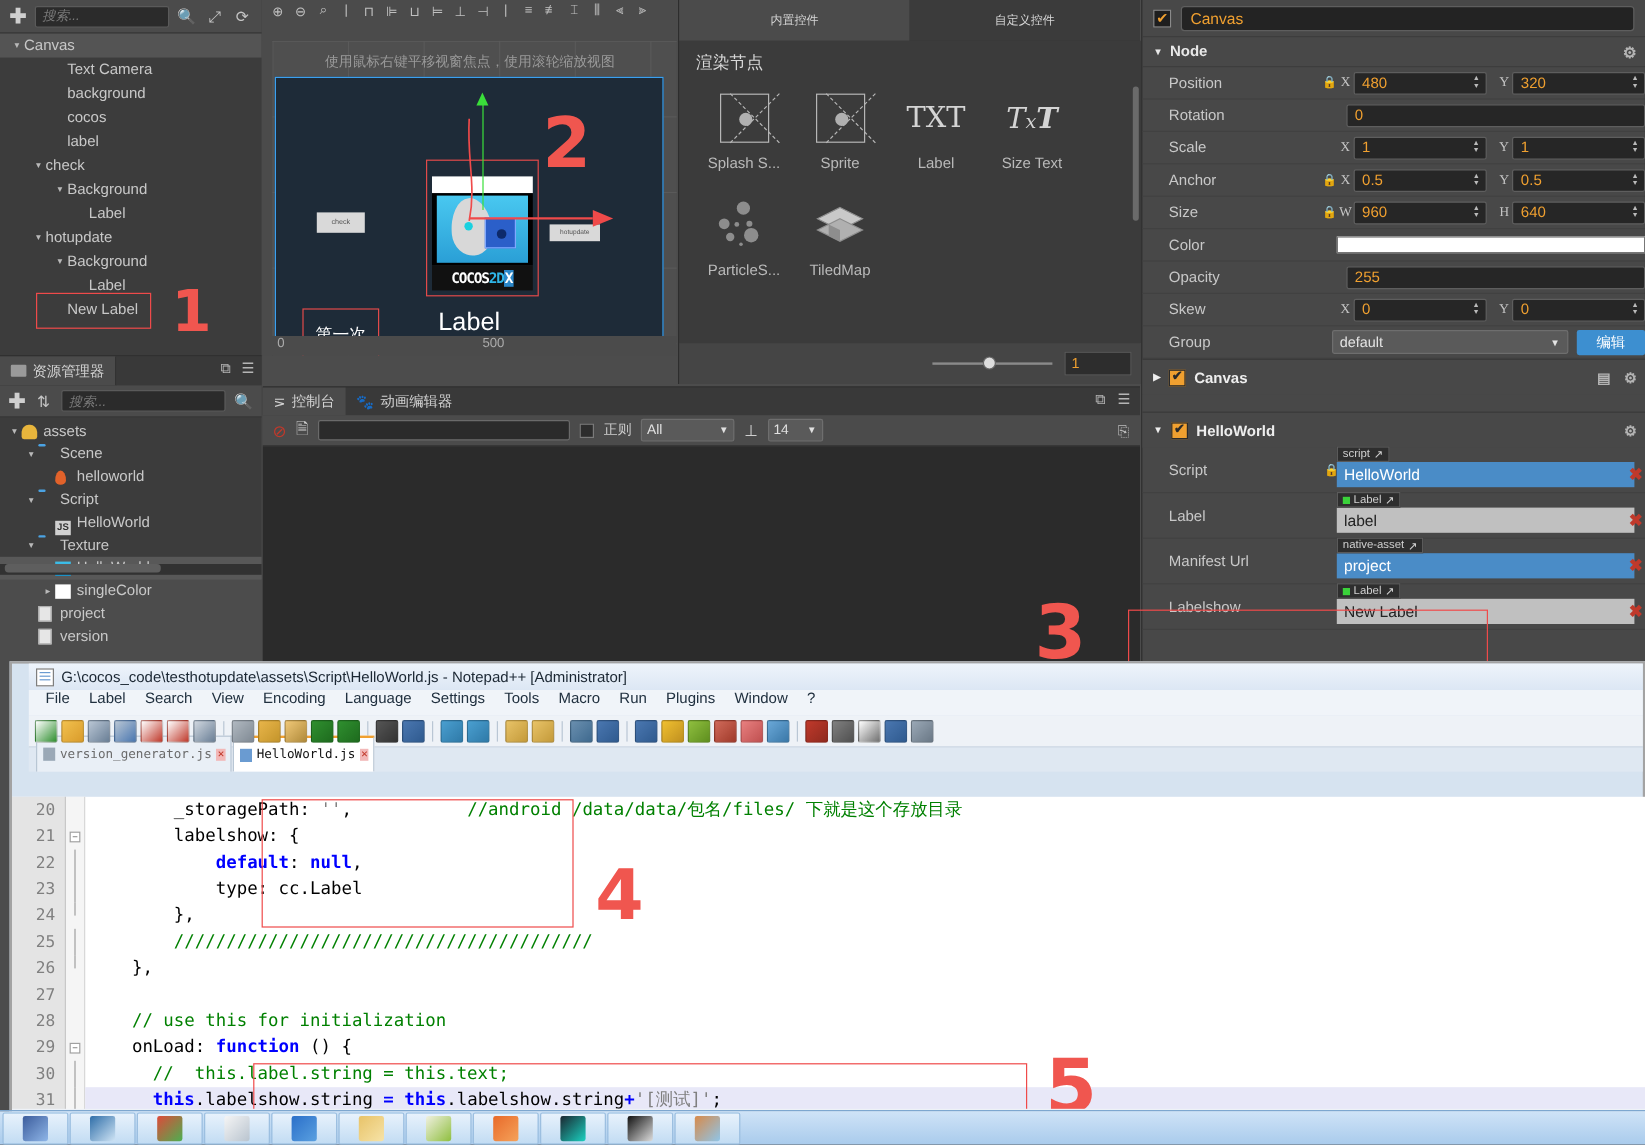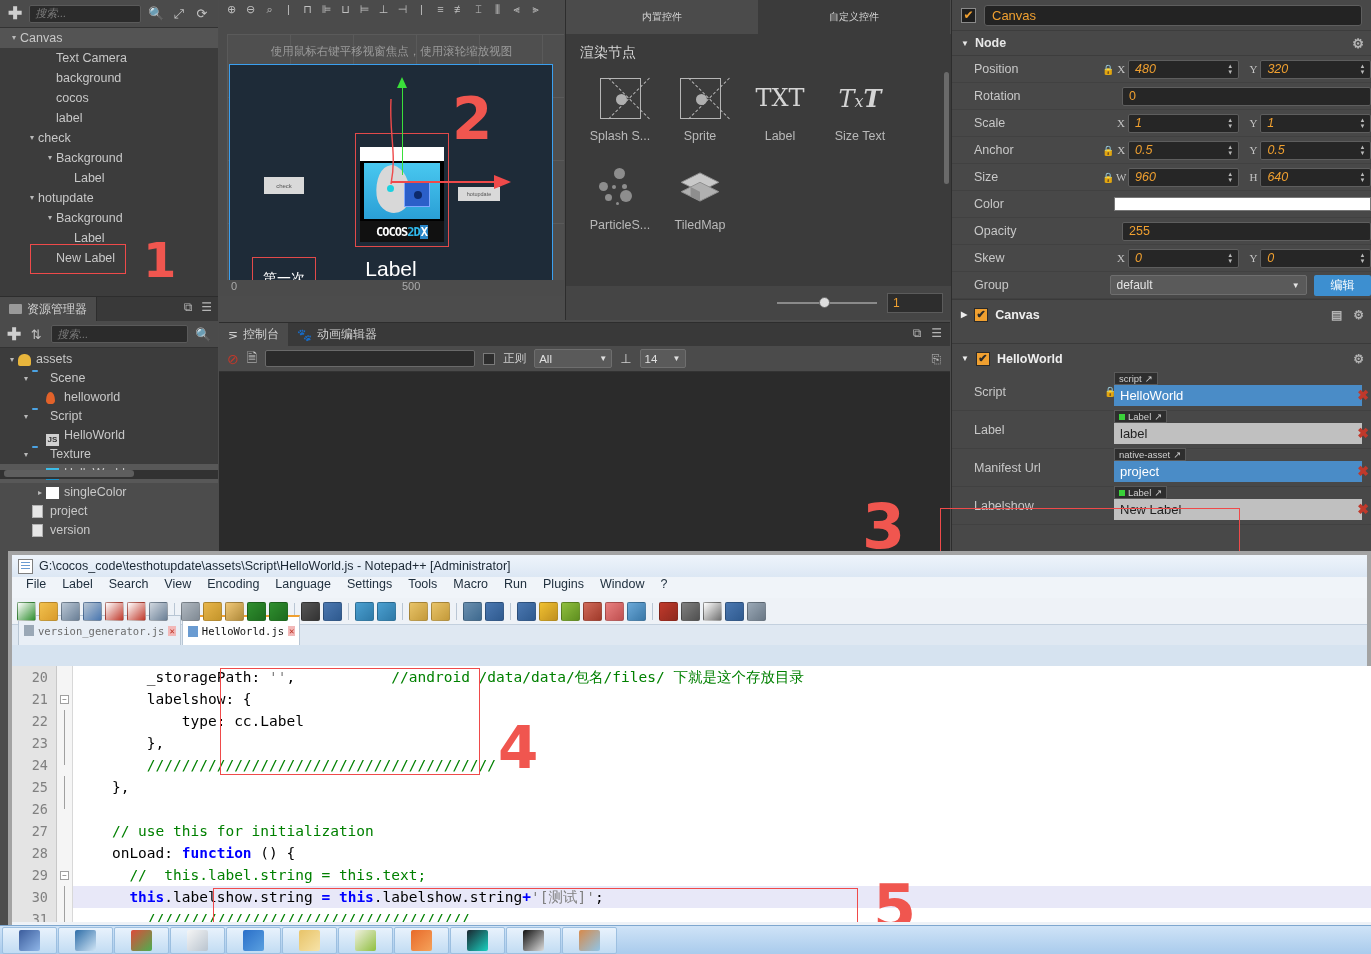--- a/index.html
+++ b/index.html
@@ -115,42 +115,42 @@
   .cbx { width:15px; height:15px; background:#1e1e1e; border:1px solid #8a8a8a; display:flex; align-items:center; justify-content:center; color:#f0a030; font-size:12px; line-height:1; }
   .name-field { flex:1; height:21px; background:#232323; border:1px solid #5e5e5e; border-radius:3px; color:#f0a030; font-size:13px; display:flex; align-items:center; padding-left:7px; }
   .sec-head { height:26px; display:flex; align-items:center; gap:6px; padding:0 9px; color:#e8e8e8; font-size:12.5px; font-weight:bold; border-top:1px solid #3d3d3d; border-bottom:1px solid #3d3d3d; position:relative;}
   .sec-head .gear { position:absolute; right:7px; color:#b4b4b4; font-size:13px; }
   .prow { height:27px; display:flex; align-items:center; border-bottom:1px solid #414141; padding-left:22px; }
   .plabel { width:130px; font-size:12.5px; color:#c8c8c8; }
   .lock { width:12px; color:#b0b0b0; font-size:10px; }
   .axis { width:14px; font-size:11px; color:#c5c5c5; font-family:"Liberation Serif", serif; text-align:center; }
   .nfield { height:19px; background:#262626; border:1px solid #5e5e5e; border-radius:2px; color:#f0a030; font-size:12.5px; display:flex; align-items:center; padding-left:6px; position:relative; }
   .nfield .spin { position:absolute; right:2px; top:0; height:100%; width:11px; display:flex; flex-direction:column; justify-content:center; align-items:center; color:#bbb; font-size:6px; line-height:6px; }
-  .w145 { width:112px;font-style:italic; } .w-wide { width:262px; }
+  .w145 { width:112px; } .w-wide { width:262px; }
   .colorbar { width:262px; height:14px; background:#fff; border:1px solid #777; }
   .dd { width:206px; height:20px; background:#5a5a5a; border:1px solid #6e6e6e; border-radius:2px; display:flex; align-items:center; justify-content:space-between; padding:0 6px; font-size:12px; color:#e4e4e4; }
   .editbtn { margin-left:7px; width:60px; height:21px; background:#3d8fd0; color:#fff; font-size:12px; display:flex; align-items:center; justify-content:center; border-radius:2px; }
   .comp-head { height:30px; display:flex; align-items:center; gap:7px; padding:0 9px; background:#484848; border-top:1px solid #3a3a3a; position:relative; font-size:12.5px; color:#eee; font-weight:bold; }
   .comp-head .ricons { position:absolute; right:7px; display:flex; gap:11px; color:#b4b4b4; font-size:12px; }
   .cbx2 { width:14px; height:14px; background:#f0a030; border:1px solid #2a2a2a; display:flex; align-items:center; justify-content:center; color:#2a2a2a; font-size:11px; line-height:1; }
   .asrow { height:38px; display:flex; align-items:center; border-bottom:1px solid #414141; padding-left:22px; position:relative; }
   .astag { position:absolute; left:162px; top:-1px; height:13px; background:#2e2e2e; border:1px solid #5a5a5a; display:flex; align-items:center; gap:3px; padding:0 4px; font-size:9.5px; color:#d0d0d0; z-index:3; }
   .astag .gdot { width:6px; height:6px; background:#3ad23a; display:inline-block; }
   .asfield { position:absolute; left:162px; top:12px; width:248px; height:21px; display:flex; align-items:center; padding-left:6px; font-size:13px; }
   .asfield.blue { background:#4a8cc7; color:#fff; }
   .asfield.grey { background:#c0c0c0; color:#222; }
   .xbtn { position:absolute; right:2px; top:14px; color:#c0392b; font-size:14px; font-weight:bold; }
 
   
   .ann { position:absolute; color:#ef4a4a; font-weight:bold; pointer-events:none; }
   .annnum { font-family:"DejaVu Sans", sans-serif; font-weight:bold; color:#f0564f; }
   .redbox { position:absolute; border:2px solid #ef4a4a; pointer-events:none; }
 
   
-  .npp { position:absolute; left:8px; top:551px; width:1363px; height:385px; background:#d6e3f0; border:4px solid #a3a3a3; }
+  .npp { position:absolute; left:8px; top:551px; width:1363px; height:385px; background:#d6e3f0; border:2px solid #a3a3a3;padding-left:14px; }
   .npp-title { height:22px; background:linear-gradient(#eef4fb,#dce7f4); display:flex; align-items:center; gap:6px; padding:0 6px; font-size:12.5px; color:#1b2733; }
   .npp-ico { width:15px; height:15px; background:#fff; border:1px solid #7f7f7f; position:relative; }
   .npp-ico:after{content:"";position:absolute;left:2px;top:2px;width:9px;height:1px;box-shadow:0 3px 0 #6a9bd1,0 6px 0 #6a9bd1;background:#6a9bd1;}
   .npp-menu { height:21px; background:#f0f4f9; display:flex; gap:0; padding:0 6px; }
   .npp-menu span { font-size:12.5px; color:#20303f; padding:0 8px; }
   .npp-tb { height:27px; background:#eef2f7; display:flex; align-items:center; gap:3px; padding:0 5px; border-bottom:1px solid #c3d0de; }
   .npp-tbi { width:19px; height:19px; border-radius:2px; position:relative; }
   .npp-sep { width:1px; height:17px; background:#b9c6d4; margin:0 3px; }
   .npp-tabs { height:20px; background:#dfe8f2; display:flex; align-items:flex-end; gap:1px; padding-left:6px; }
   .npp-tab { height:30px; display:flex; align-items:center; gap:4px; padding:0 4px 0 5px; font-family:"DejaVu Sans Mono", monospace; font-size:10.5px; background:#e9eff6; border:1px solid #b8c6d4; border-bottom:none; color:#6b6b6b; }
@@ -792,20 +792,21 @@
             <span class="fbar"></span>
           </div>
         </div>
     <div class="code" id="npp-code">
       <div class="redbox" style="left:147px;top:2px;width:260px;height:107px;border-width:1.5px;"></div>
       <div class="redbox" style="left:140px;top:222px;width:645px;height:44px;border-width:1.5px;"></div>
       <div class="annnum" style="position:absolute;left:425px;top:48px;font-size:58px;">4</div>
       <div class="annnum" style="position:absolute;left:800px;top:205px;font-size:62px;">5</div>
     <div class="cline"><span class="">        _storagePath: </span><span class="k-grey">''</span><span class="">,</span><span class="k-green">           //android /data/data/包名/files/ 下就是这个存放目录</span></div>
           <div class="cline"><span class="">        labelshow: {</span></div>
+          <div class="cline"><span class="">            </span><span class="k-blue">default</span><span class="">: </span><span class="k-blue">null</span><span class="">,</span></div>
           <div class="cline"><span class="">            type: cc.Label</span></div>
           <div class="cline"><span class="">        },</span></div>
           <div class="cline"><span class="k-green">        ////////////////////////////////////////</span></div>
           <div class="cline"><span class="">    },</span></div>
           <div class="cline"><span class=""></span></div>
           <div class="cline"><span class="k-green">    // use this for initialization</span></div>
           <div class="cline"><span class="">    onLoad: </span><span class="k-blue">function</span><span class=""> () {</span></div>
           <div class="cline"><span class="k-green">      //  this.label.string = this.text;</span></div>
           <div class="cline hl"><span class="">      </span><span class="k-blue">this</span><span class="">.labelshow.string </span><span class="k-blue">=</span><span class=""> </span><span class="k-blue">this</span><span class="">.labelshow.string</span><span class="k-blue">+</span><span class="k-grey">'[测试]'</span><span class="">;</span></div>
           <div class="cline"><span class="k-green">        /////////////////////////////////////</span></div>

